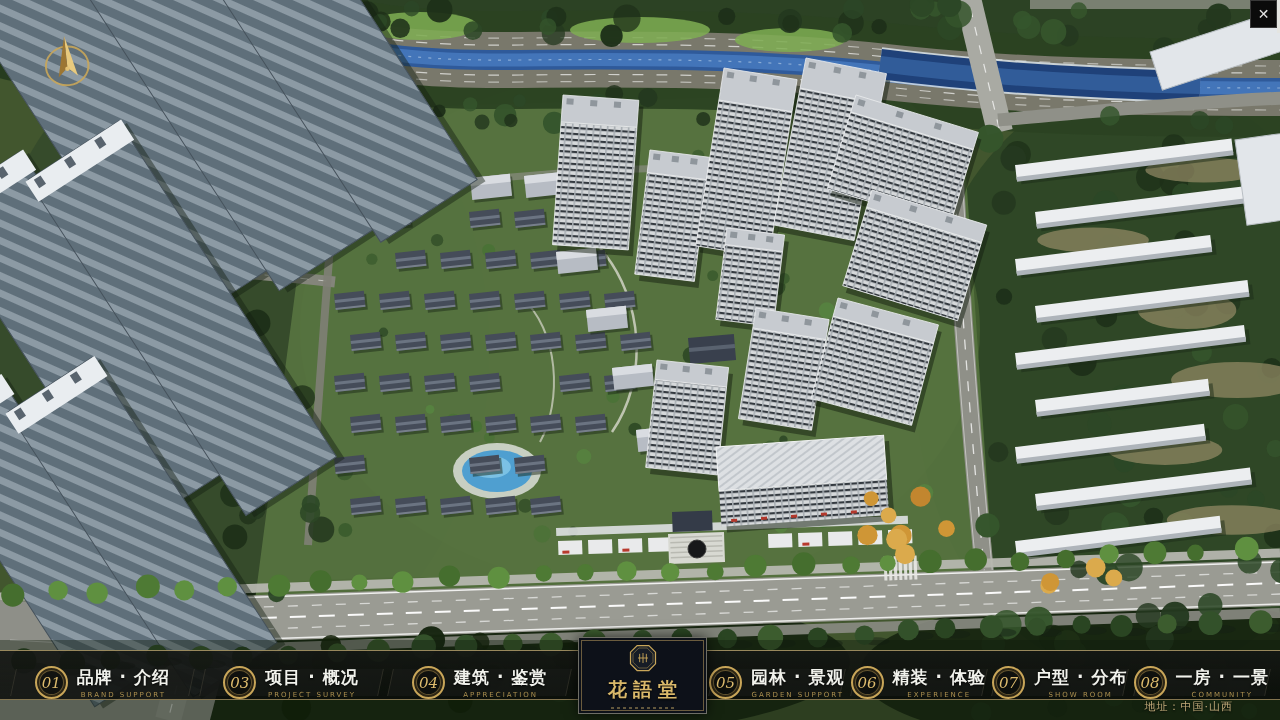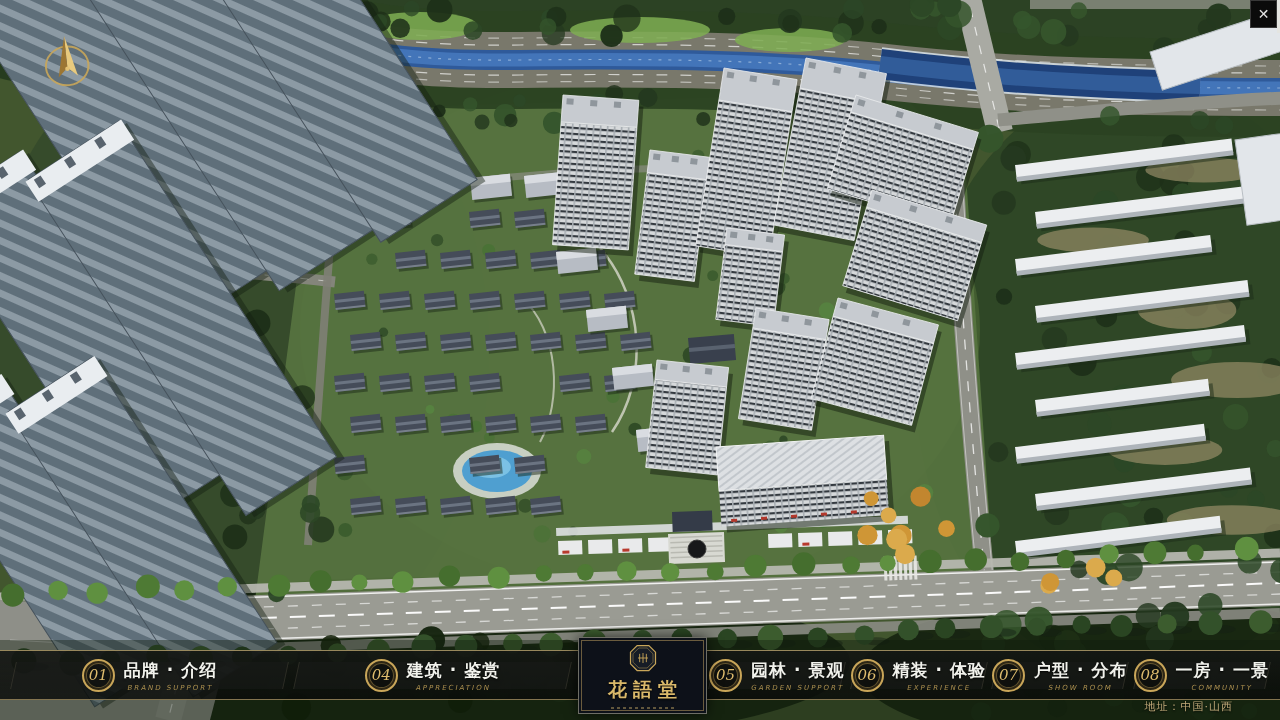--- a/index.html
+++ b/index.html
@@ -9,36 +9,36 @@
   
   #compass{position:absolute;left:36px;top:28px;width:62px;height:68px;z-index:3;}
   #close-btn{position:absolute;right:3px;top:0;width:27px;height:28px;background:#0b0b0b;border:1px solid #383838;
     display:flex;align-items:center;justify-content:center;color:#e2e2e2;font-size:14px;z-index:5;cursor:pointer;box-sizing:border-box;}
   #edge-sliver{position:absolute;right:0;top:0;width:3px;height:33px;background:#e4e5e1;z-index:5;}
 
   
   #navbar{position:absolute;left:0;top:650px;width:1280px;height:50px;z-index:4;display:flex;box-sizing:border-box;
     background:linear-gradient(180deg,rgba(20,22,19,.9),rgba(9,11,9,.82));
     border-top:1px solid rgba(160,143,97,.95);border-bottom:1px solid rgba(150,133,90,.85);}
-  .nav-group{flex:1;display:flex;align-items:center;}
+  .nav-group{flex:1;display:flex;align-items:flex-end;}
   .nav-group.left{padding-left:8px;}
   .nav-group.right{padding-right:8px;}
   .logo-gap{width:132px;flex:none;}
   .nav-item{flex:1;display:flex;align-items:center;justify-content:center;gap:9px;position:relative;cursor:pointer;}
   .nav-item::before{content:"";position:absolute;top:3px;bottom:3px;left:5px;right:5px;
     background:rgba(26,28,25,.55);transform:skewX(-12deg);
     border-left:1px solid rgba(190,180,140,.14);border-right:1px solid rgba(190,180,140,.14);}
   .nav-item>*{position:relative;z-index:1;}
   .badge{width:33px;height:33px;border-radius:50%;flex:none;box-sizing:border-box;
     border:2px solid #c9a659;box-shadow:inset 0 0 0 2px rgba(0,0,0,.55),inset 0 0 0 3px rgba(201,166,89,.45);
     display:flex;align-items:center;justify-content:center;background:rgba(8,8,6,.4);
     font-family:"DejaVu Serif",serif;font-style:italic;font-size:15px;color:#ddbb6d;}
   .nav-text{display:flex;flex-direction:column;align-items:center;}
   .nav-title{font-size:17px;font-weight:bold;color:#f1f2ec;letter-spacing:1px;white-space:nowrap;text-shadow:0 1px 2px rgba(0,0,0,.85);}
-  .nav-sub{margin-top:2px;font-size:7px;color:#ac904f;letter-spacing:2px;white-space:nowrap;font-style:italic;}
+  .nav-sub{margin-top:2px;font-size:7px;color:#ac904f;letter-spacing:2px;white-space:nowrap;}
 
   
   #logo-box{position:absolute;left:578px;top:637px;width:129px;height:77px;z-index:5;cursor:pointer;box-sizing:border-box;
     background:#0d1119;border:1px solid #6e6e66;
     box-shadow:inset 0 0 0 2px #0d1119,inset 0 0 0 3px rgba(185,155,92,.55),0 0 12px rgba(0,0,0,.65);
     display:flex;flex-direction:column;align-items:center;justify-content:center;gap:4px;}
   .logo-title{font-family:"DejaVu Serif",serif;font-weight:bold;font-size:19px;color:#d9b86a;
     letter-spacing:6px;text-indent:6px;text-shadow:0 1px 2px #000;}
   .logo-deco{width:64px;height:2px;opacity:.55;
     background:repeating-linear-gradient(90deg,rgba(205,175,105,.8) 0 3px,transparent 3px 6px);}
@@ -1060,20 +1060,27 @@
   <nav id="navbar">
     <div class="nav-group left">
       <div class="nav-item">
         <span class="badge">01</span>
         <span class="nav-text">
           <span class="nav-title">品牌 · 介绍</span>
           <span class="nav-sub">BRAND SUPPORT</span>
         </span>
       </div>
       <div class="nav-item">
+        <span class="badge">03</span>
+        <span class="nav-text">
+          <span class="nav-title">项目 · 概况</span>
+          <span class="nav-sub">PROJECT SURVEY</span>
+        </span>
+      </div>
+      <div class="nav-item">
         <span class="badge">04</span>
         <span class="nav-text">
           <span class="nav-title">建筑 · 鉴赏</span>
           <span class="nav-sub">APPRECIATION</span>
         </span>
       </div>
     </div>
     <div class="logo-gap"></div>
     <div class="nav-group right">
       <div class="nav-item">

